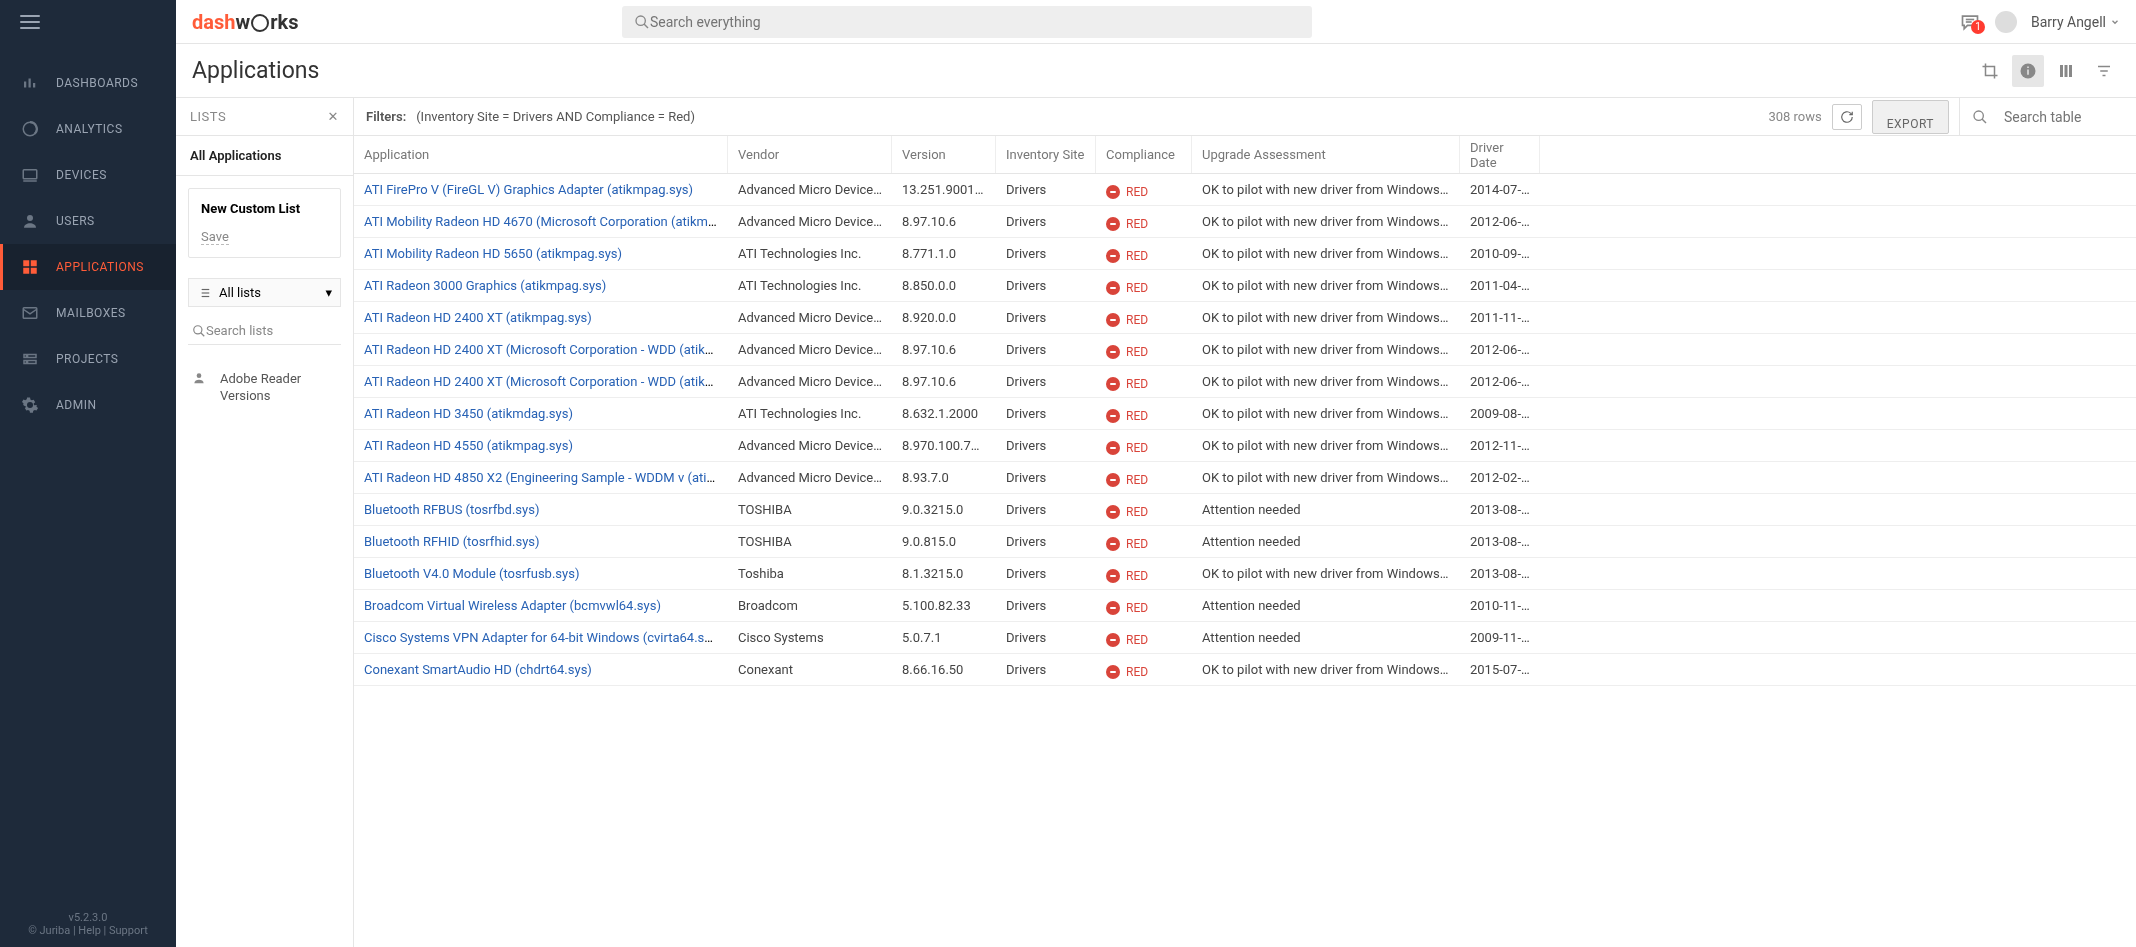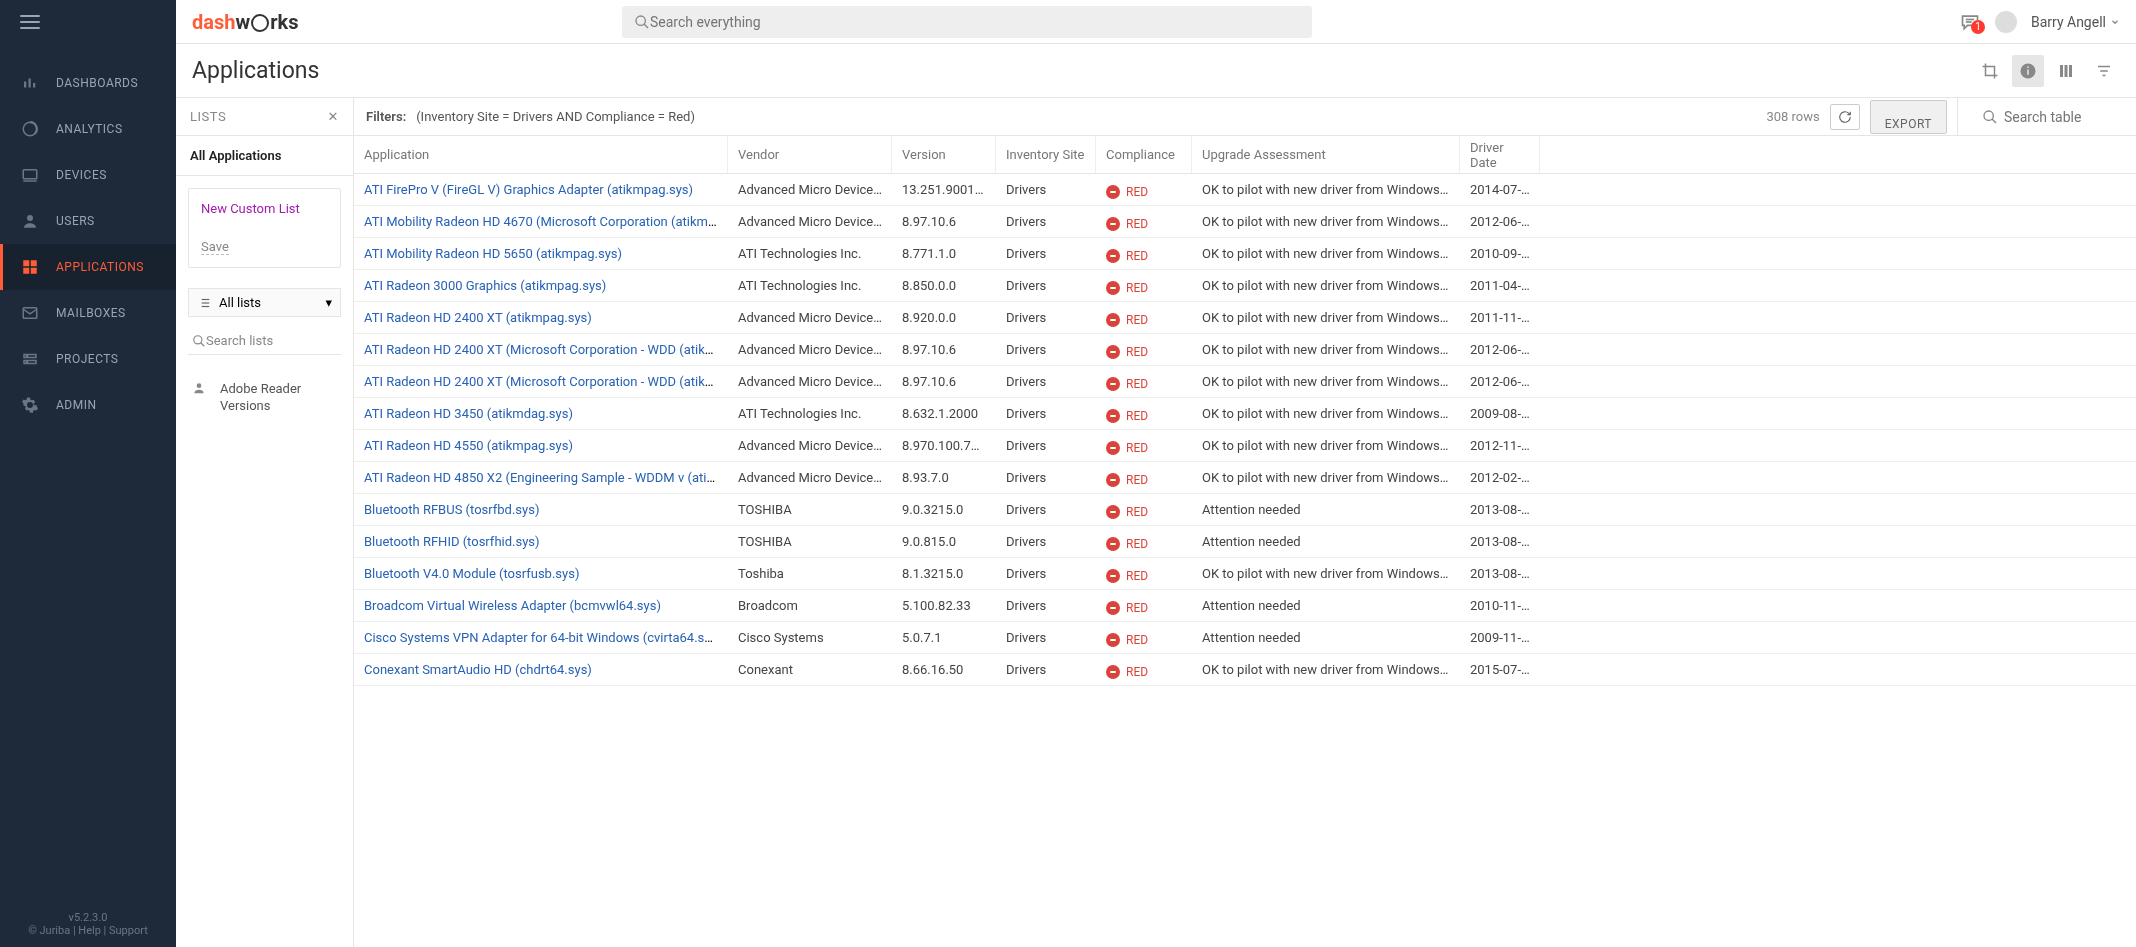--- a/index.html
+++ b/index.html
@@ -39,37 +39,37 @@
 .icon-btn{width:32px;height:32px;display:flex;align-items:center;justify-content:center;border-radius:2px;cursor:pointer;color:#888}
 .icon-btn.active{background:#e6e6e6}
 
 
 .body{flex:1;display:flex;min-height:0}
 .lists-panel{width:178px;border-right:1px solid #e5e5e5;background:#fff;display:flex;flex-direction:column;flex-shrink:0}
 .lists-head{height:38px;padding:0 14px;display:flex;align-items:center;border-bottom:1px solid #e5e5e5;color:#888;font-size:13px;letter-spacing:.5px}
 .lists-head .x{margin-left:auto;cursor:pointer;color:#888}
 .lists-sub{padding:12px 14px;font-size:13px;font-weight:600;color:#222;border-bottom:1px solid #e5e5e5}
 .custom-box{margin:12px;border:1px solid #e5e5e5;border-radius:2px;padding:12px}
-.custom-new{color:#a21caf;font-size:13px;font-weight:400;margin-bottom:20px;cursor:pointer}
+.custom-new{color:#000000;font-size:13px;font-weight:700;margin-bottom:10px;cursor:pointer}
 .custom-save{font-size:13px;color:#888;border-bottom:1px dashed #bbb;display:inline-block;cursor:pointer}
 .all-lists{margin:8px 12px 0;padding:6px 8px;border:1px solid #e5e5e5;background:#fafafa;display:flex;align-items:center;gap:8px;font-size:13px;cursor:pointer}
 .all-lists .chev{margin-left:auto}
 .search-lists{margin:10px 12px;display:flex;align-items:center;font-size:13px;color:#888;padding:6px 4px;border-bottom:1px solid #e5e5e5}
 .saved-item{margin:8px 12px;display:flex;gap:14px;font-size:13px;color:#555;padding:8px 4px}
 .saved-item .picon{color:#888}
 
 
 .grid-wrap{flex:1;display:flex;flex-direction:column;min-width:0}
 .filter-row{height:38px;border-bottom:1px solid #e5e5e5;display:flex;align-items:center;padding:0 12px;font-size:13px;color:#555;gap:10px}
 .filter-row .lbl{font-weight:600}
 .filter-row .spacer{flex:1}
 .rows-count{color:#888}
 .refresh-btn{width:30px;height:26px;border:1px solid #ccc;background:#fff;border-radius:2px;display:flex;align-items:center;justify-content:center;cursor:pointer;color:#666}
 .export-btn{height:26px;padding:16px 14px;border:1px solid #ccc;background:#f0f0f0;border-radius:2px;font-size:12px;letter-spacing:.5px;color:#666;cursor:pointer}
-.tbl-search{display:flex;align-items:center;gap:6px;border-left:1px solid #e5e5e5;padding-left:24px;height:100%}
+.tbl-search{display:flex;align-items:center;gap:16px;border-left:1px solid #e5e5e5;padding-left:12px;height:100%}
 .tbl-search input{border:none;outline:none;font-size:14px;color:#555;width:120px}
 
 .cols-row{height:38px;border-bottom:1px solid #e5e5e5;display:flex;background:#fff}
 .col-h{padding:0 10px;display:flex;align-items:center;font-size:13px;color:#777;border-right:1px solid #eee;flex-shrink:0}
 .c-app{width:374px}
 .c-ven{width:164px}
 .c-ver{width:104px}
 .c-inv{width:100px}
 .c-comp{width:96px}
 .c-upg{width:268px}

